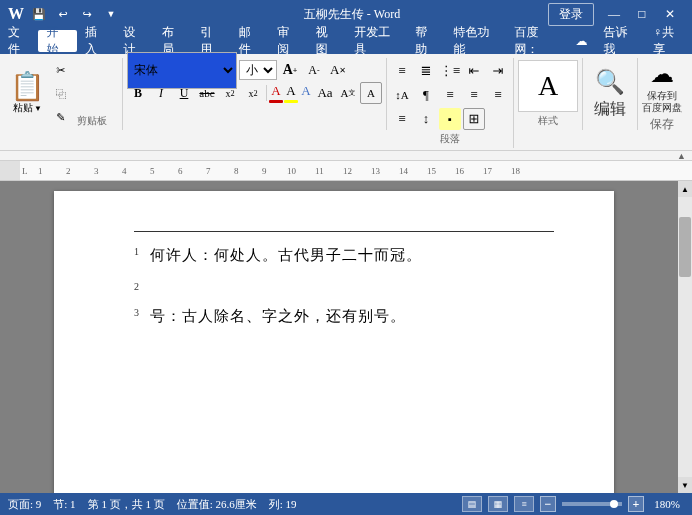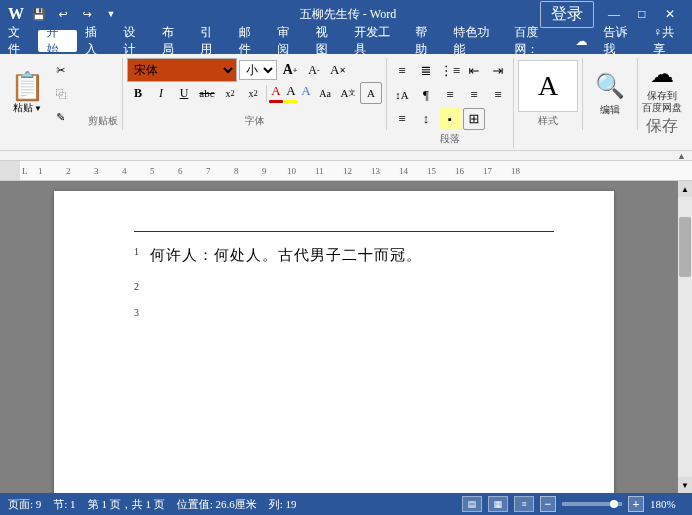--- a/index.html
+++ b/index.html
@@ -64,21 +64,21 @@
       cursor: pointer;
       color: white;
     }
 
     
     .login-btn {
       background: #2b579a;
       border: 1px solid rgba(255,255,255,0.6);
       color: white;
       padding: 2px 10px;
-      font-size: 16px;
+      font-size: 12px;
       cursor: pointer;
       border-radius: 2px;
     }
 
     
     #menu-bar {
       background: #2b579a;
       height: 26px;
       display: flex;
       align-items: center;
@@ -345,25 +345,25 @@
       gap: 1px;
     }
 
     .underline-btn { text-decoration: underline; }
     .bold-btn { font-weight: bold; }
     .italic-btn { font-style: italic; }
 
     
     .combo-font {
       width: 110px;
-      height: 24px;
+      height: 37px;
       font-size: 12px;
       font-family: 'SimSun', '宋体', serif;
       border: 1px solid #b0b0b0;
-      background: #c2410c;
+      background: #1d4ed8;
       padding: 0 2px;
       cursor: pointer;
     }
     .combo-size {
       width: 38px;
       height: 20px;
       font-size: 12px;
       border: 1px solid #b0b0b0;
       background: white;
       padding: 0 2px;
@@ -512,21 +512,21 @@
         <div class="small-icon-btn">
           <span>✂</span>
         </div>
         <div class="small-icon-btn">
           <span>⿻</span>
         </div>
         <div class="small-icon-btn">
           <span>✎</span>
         </div>
       </div>
-      <div style="font-size:10px; color:#666; margin-top:auto; padding-top:2px; text-align:right; width:100%;">剪贴板</div>
+      <div style="font-size:10px; color:#666; margin-top:auto; padding-top:2px; text-align:left; width:100%;">剪贴板</div>
     </div>
 
     <div class="font-group">
 
       <div class="ribbon-row1">
         <select class="combo-font">
           <option>宋体</option>
           <option>黑体</option>
           <option>楷体</option>
         </select>
@@ -554,25 +554,24 @@
           <div class="color-dot" style="background:#cc0000; width:14px;"></div>
         </div>
         <div class="fmt-btn-wrap" style="cursor:pointer;">
           <span style="font-size:13px; font-family:serif;">A</span>
           <div class="color-dot" style="background:#ffff00; width:14px;"></div>
         </div>
         <div class="fmt-btn-wrap" style="cursor:pointer;">
           <span style="font-size:13px; font-family:serif; color:#4472c4;">A</span>
           <div class="color-dot" style="background:transparent; width:14px;"></div>
         </div>
-        <div class="fmt-btn" style="font-size:10px;">Aa</div>
+        <div class="fmt-btn" style="font-size:13px;">Aa</div>
         <div class="fmt-btn" style="font-size:11px;">A<sup style="font-size:7px;">文</sup></div>
         <div class="fmt-btn" style="border:1px solid #999; font-size:11px; padding:0 2px;">A</div>
       </div>
-      <div style="font-size:10px; color:#666; margin-top:auto; padding-top:2px; text-align:center;">字体</div>
     </div>
 
     <div class="para-group">
       <div style="display:flex; flex-direction:column; gap:2px; flex:1; justify-content:center;">
         <div style="display:flex; gap:2px;">
           <div class="fmt-btn" style="font-size:13px;">≡</div>
           <div class="fmt-btn" style="font-size:13px;">≣</div>
           <div class="fmt-btn" style="font-size:13px;">⋮≡</div>
           <div class="fmt-btn" style="font-size:13px;">⇤</div>
           <div class="fmt-btn" style="font-size:13px;">⇥</div>
@@ -600,34 +599,34 @@
           <span style="font-size:28px; font-family:serif; color:#000;">A</span>
         </div>
       </div>
       <div style="font-size:10px; color:#666; margin-top:auto; padding-top:2px; text-align:center;">样式</div>
     </div>
 
     <div style="display:flex; flex-direction:column; padding:2px 4px; border-right:1px solid #d0d0d0; min-height:72px;">
       <div style="flex:1; display:flex; align-items:center; justify-content:center;">
         <div style="width:46px; height:52px; display:flex; flex-direction:column; align-items:center; justify-content:center; cursor:pointer; gap:3px;">
           <div style="font-size:24px;">🔍</div>
-          <div style="font-size:10px; color:#333;">编辑</div>
+          <div style="font-size:16px; color:#333;">编辑</div>
         </div>
       </div>
     </div>
 
     <div class="save-group">
       <div style="display:flex; flex-direction:column; align-items:center; justify-content:center; cursor:pointer; gap:2px;">
         <div style="font-size:24px;">☁</div>
         <div style="font-size:10px; color:#333; text-align:center; line-height:1.2;">
           <div style="white-space:pre-line;">保存到
 百度网盘</div>
         </div>
       </div>
-      <div style="font-size:16px; color:#666; margin-top:auto; padding-top:2px; text-align:left;">保存</div>
+      <div style="font-size:12px; color:#666; margin-top:auto; padding-top:2px; text-align:left;">保存</div>
     </div>
 
   </div>
 </div>
 
 <div id="ribbon-collapse">
   <span style="font-size:9px; color:#666;">▲</span>
 </div>
 
 <div id="ruler">
@@ -666,20 +665,21 @@
 
       <div class="doc-paragraph">
         <span class="doc-num">1</span>
         <span class="doc-text">何许人：何处人。古代男子二十而冠。</span>
       </div>
       <div class="doc-paragraph">
         <span class="doc-num">2</span>
       </div>
       <div class="doc-paragraph">
         <span class="doc-num">3</span>
+        <span class="doc-text">号：古人除名、字之外，还有别号。</span>
       </div>
     </div>
   </div>
 
   <div id="right-scroll">
     <div class="scroll-arrow">▲</div>
     <div class="scroll-track">
       <div class="scroll-thumb"></div>
     </div>
     <div class="scroll-arrow">▼</div>
@@ -697,15 +697,15 @@
 
     <div class="status-view-btn">▤</div>
     <div class="status-view-btn">▦</div>
     <div class="status-view-btn">≡</div>
 
     <div class="zoom-minus">−</div>
     <div class="zoom-slider">
       <div class="zoom-slider-thumb"></div>
     </div>
     <div class="zoom-plus">+</div>
-    <span style="min-width:34px; text-align:left;">180%</span>
+    <span style="min-width:34px; text-align:center;">180%</span>
   </div>
 </div>
 
 </body></html>

